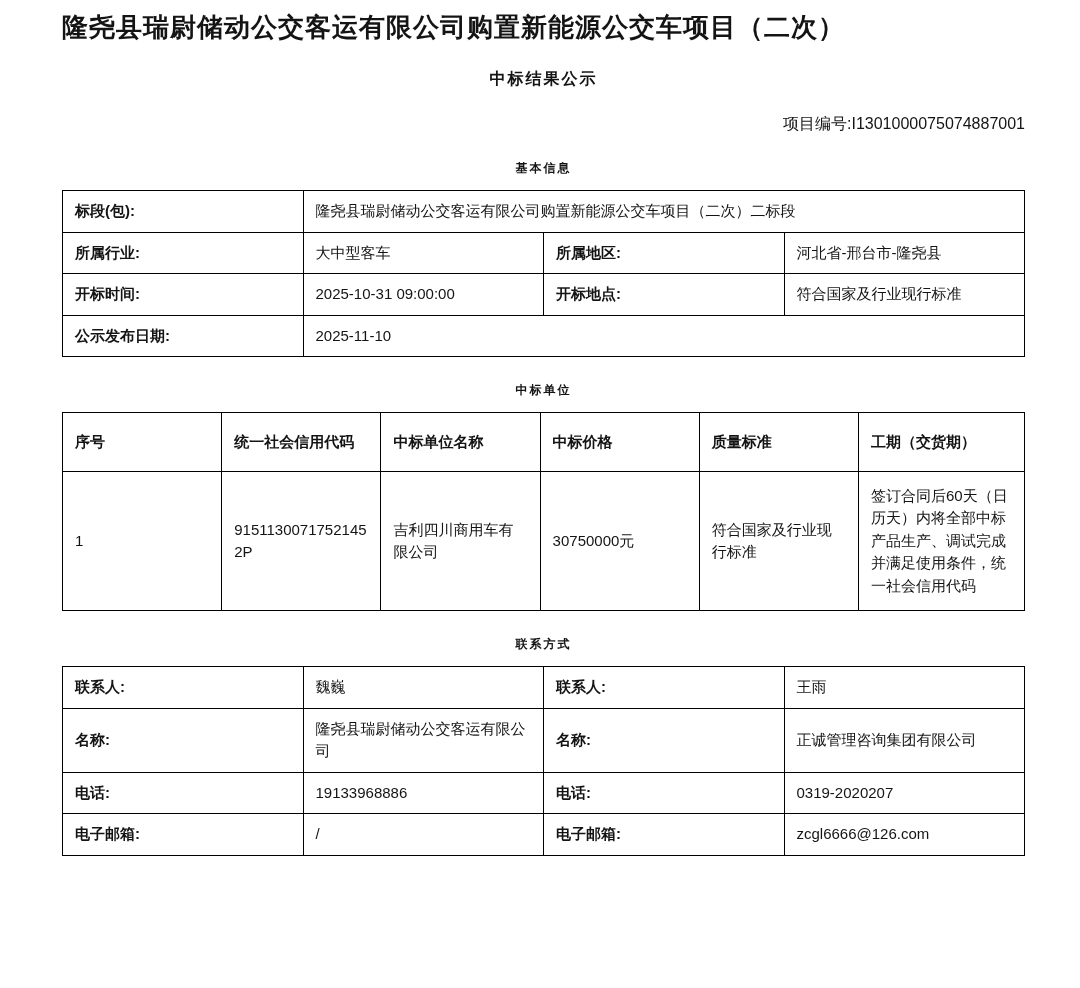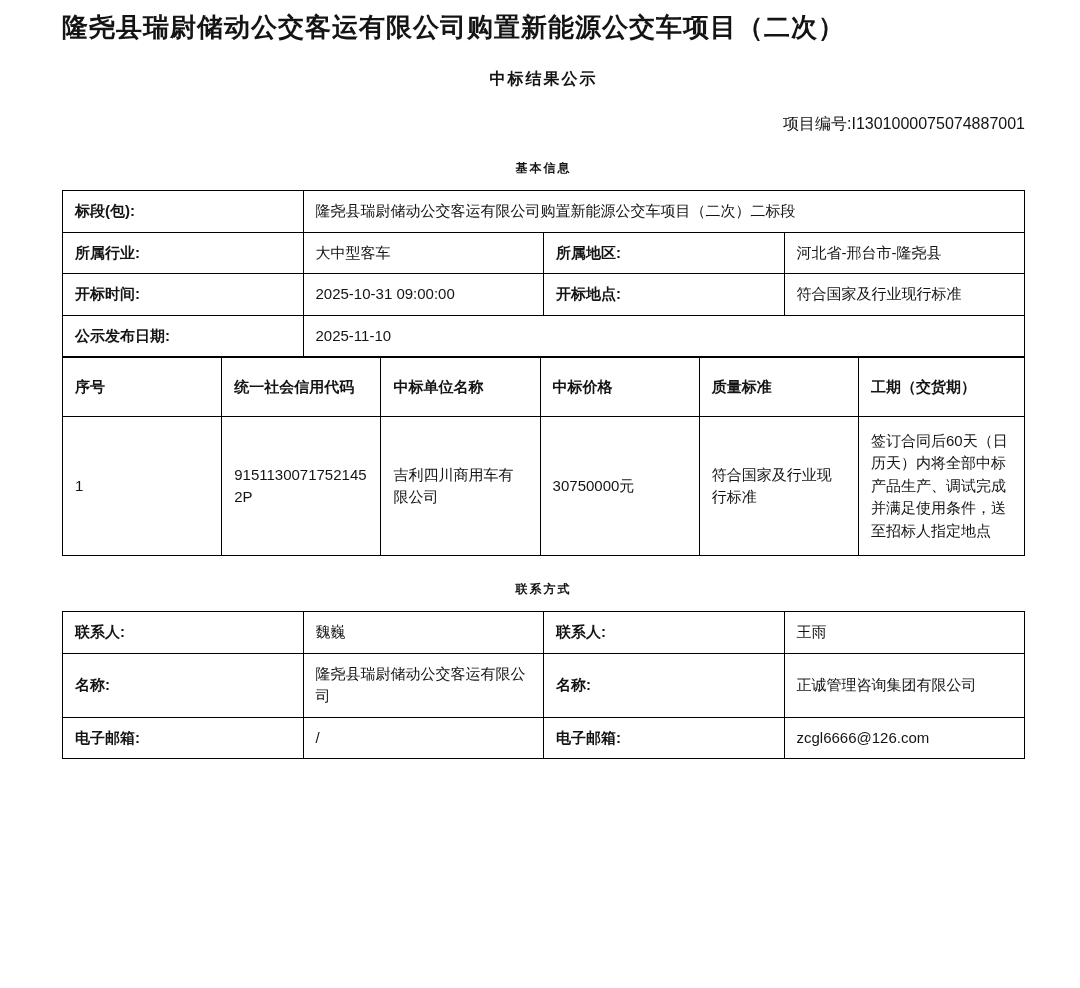--- a/index.html
+++ b/index.html
@@ -107,20 +107,21 @@
         <td class="label">开标地点:</td>
         <td>符合国家及行业现行标准</td>
       </tr>
       <tr>
         <td class="label">公示发布日期:</td>
         <td colspan="3">2025-11-10</td>
       </tr>
     </tbody>
   </table>
 
+  <div class="section-heading">中标单位</div>
 
   <table class="tbl-winner">
     <colgroup>
         <col>
         <col>
         <col>
         <col>
         <col>
         <col class="last">
       </colgroup>
@@ -134,21 +135,21 @@
         <th>工期（交货期）</th>
       </tr>
     </thead>
     <tbody>
       <tr>
         <td>1</td>
         <td>91511300717521452P</td>
         <td>吉利四川商用车有限公司</td>
         <td>30750000元</td>
         <td>符合国家及行业现行标准</td>
-        <td>签订合同后60天（日历天）内将全部中标产品生产、调试完成并满足使用条件，送至招标人指定地点</td>
+        <td>签订合同后60天（日历天）内将全部中标产品生产、调试完成并满足使用条件，统一社会信用代码</td>
       </tr>
     </tbody>
   </table>
 
   <div class="section-heading">联系方式</div>
 
   <table class="tbl-contact">
     <colgroup>
         <col>
         <col>
@@ -162,20 +163,26 @@
         <td class="label">联系人:</td>
         <td>王雨</td>
       </tr>
       <tr>
         <td class="label">名称:</td>
         <td>隆尧县瑞尉储动公交客运有限公司</td>
         <td class="label">名称:</td>
         <td>正诚管理咨询集团有限公司</td>
       </tr>
       <tr>
+        <td class="label">电话:</td>
+        <td>19133968886</td>
+        <td class="label">电话:</td>
+        <td>0319-2020207</td>
+      </tr>
+      <tr>
         <td class="label">电子邮箱:</td>
         <td>/</td>
         <td class="label">电子邮箱:</td>
         <td>zcgl6666@126.com</td>
       </tr>
     </tbody>
   </table>
 
 </div>
 

